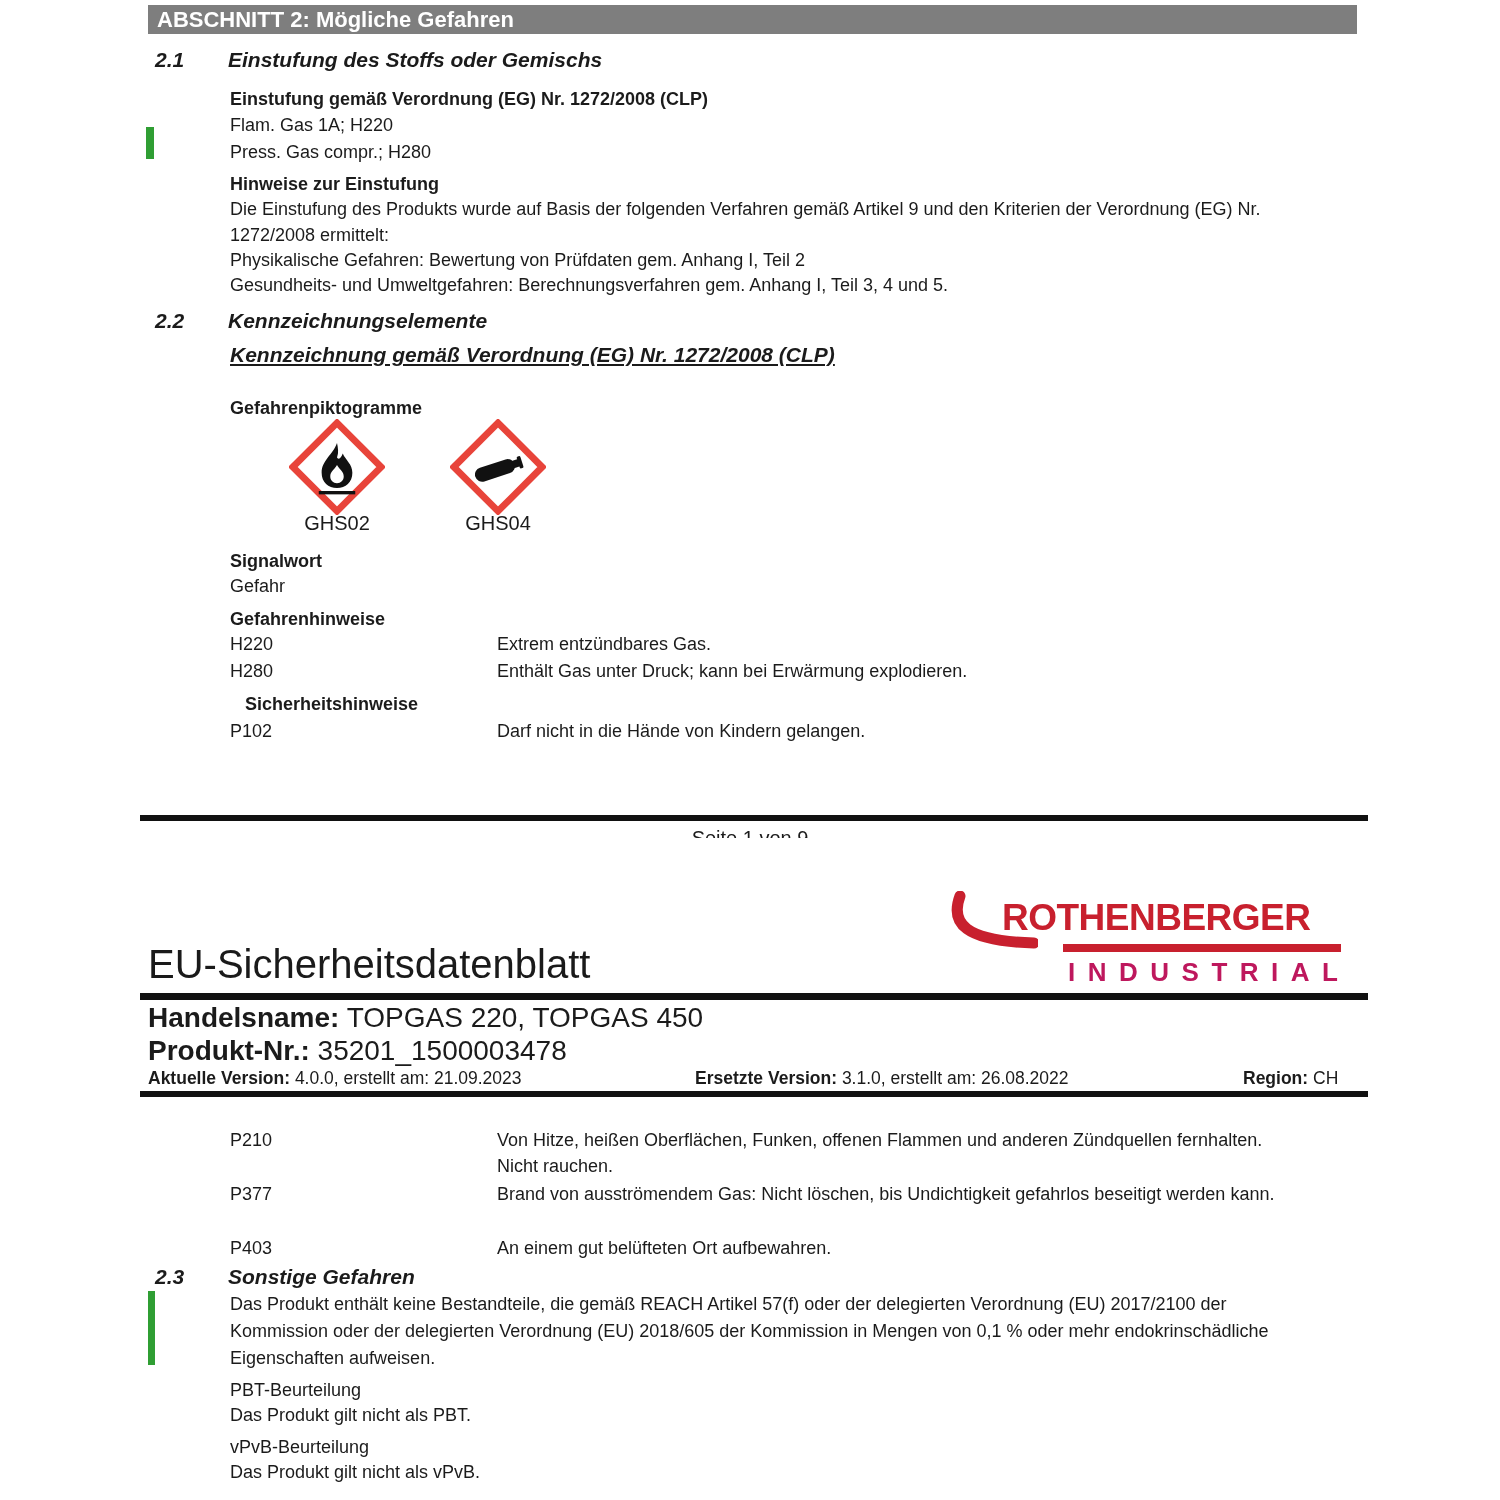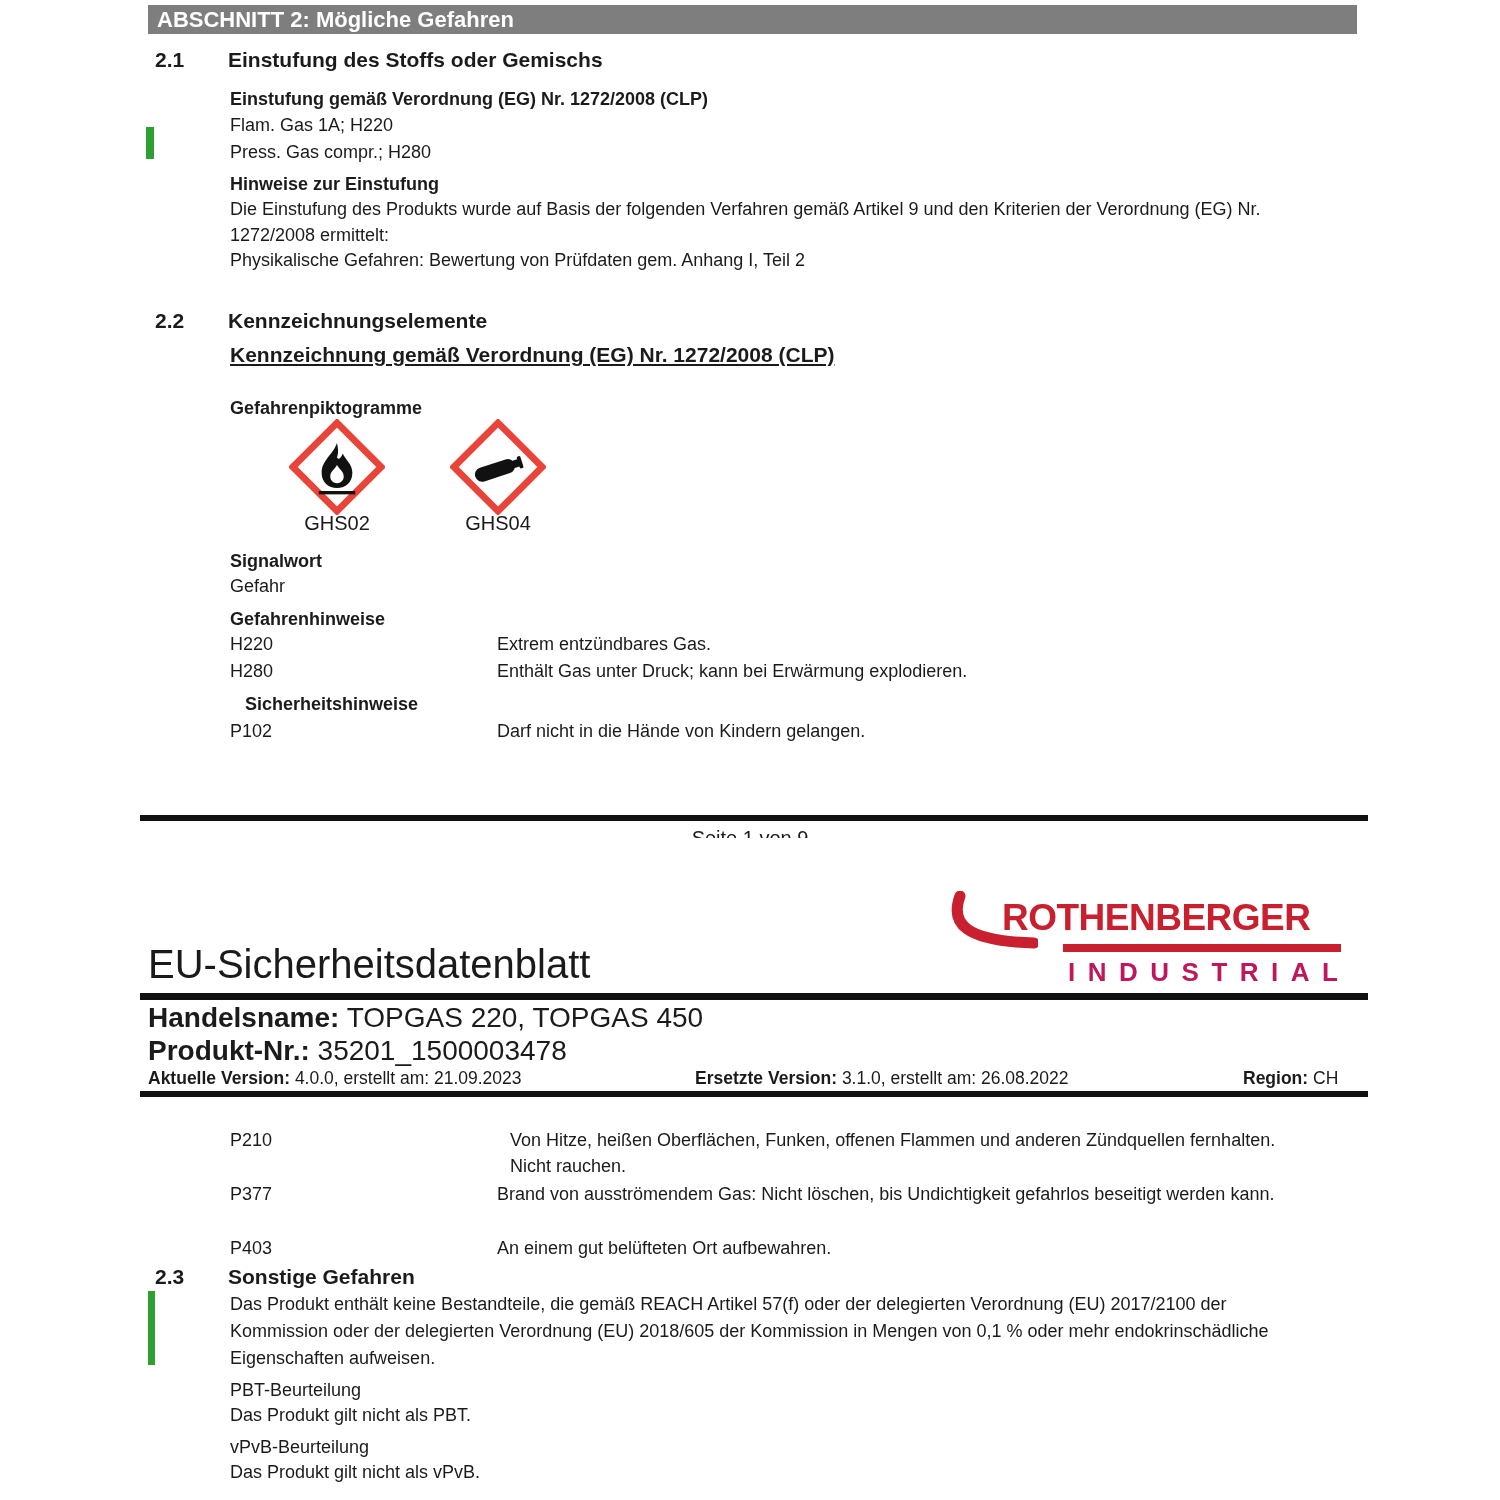--- a/index.html
+++ b/index.html
@@ -1,21 +1,21 @@
 <!DOCTYPE html>
 <html><head>
 <meta charset="utf-8">
 <style>
   html,body{margin:0;padding:0;background:#ffffff;}
   .canvas{position:relative;width:1500px;height:1500px;background:#ffffff;overflow:hidden;
           font-family:"Liberation Sans","DejaVu Sans",sans-serif;color:#1b1b1b;}
   .abs{position:absolute;}
   .b{font-weight:bold;}
   .t20{font-size:18px;line-height:26px;}
-  .t21{font-size:21px;line-height:27px;}
+  .t21{font-size:21px;line-height:27px;font-style:italic;}
   .t17{font-size:17.5px;line-height:22px;}
   .t24{font-size:28px;line-height:30px;}
   .secbar{left:148px;top:5px;width:1209px;height:29px;background:#7e7e7e;color:#ffffff;
           font-size:22px;font-weight:bold;line-height:29px;padding-left:9px;box-sizing:border-box;}
   .rule{background:#111111;}
   .greenbar{background:#2f9e33;}
   .hazrow{display:flex;}
   .hazrow .code{width:267px;flex:0 0 267px;}
   .hazrow .desc{width:810px;}
   .underl{text-decoration:underline;}
@@ -39,20 +39,21 @@
 
   <div class="abs t20 b" style="left:230px;top:86px;">Einstufung gemäß Verordnung (EG) Nr. 1272/2008 (CLP)</div>
   <div class="abs t20" style="left:230px;top:112px;">Flam. Gas 1A; H220</div>
 
   <div class="abs greenbar" style="left:146px;top:127px;width:8px;height:32px;"></div>
   <div class="abs t20" style="left:230px;top:139px;">Press. Gas compr.; H280</div>
 
   <div class="abs t20 b" style="left:230px;top:171px;">Hinweise zur Einstufung</div>
   <div class="abs t20" style="left:230px;top:196px;width:1035px;">Die Einstufung des Produkts wurde auf Basis der folgenden Verfahren gemäß Artikel 9 und den Kriterien der Verordnung (EG) Nr. 1272/2008 ermittelt:</div>
   <div class="abs t20" style="left:230px;top:247px;">Physikalische Gefahren: Bewertung von Prüfdaten gem. Anhang I, Teil 2</div>
+  <div class="abs t20" style="left:230px;top:272px;">Gesundheits- und Umweltgefahren: Berechnungsverfahren gem. Anhang I, Teil 3, 4 und 5.</div>
 
   <div class="abs t21 b" style="left:155px;top:307px;">2.2</div>
   <div class="abs t21 b" style="left:228px;top:307px;">Kennzeichnungselemente</div>
 
   <div class="abs t21 b underl" style="left:230px;top:341px;">Kennzeichnung gemäß Verordnung (EG) Nr. 1272/2008 (CLP)</div>
 
   <div class="abs t20 b" style="left:230px;top:395px;">Gefahrenpiktogramme</div>
 
   <div class="abs" style="left:289px;top:419px;width:96px;height:96px;">
     <span>
@@ -130,21 +131,21 @@
   <div class="abs t17" style="left:695px;top:1067px;">
     <span class="b">Ersetzte Version:</span>
     <span>3.1.0, erstellt am: 26.08.2022</span>
   </div>
   <div class="abs t17" style="left:1243px;top:1067px;">
     <span class="b">Region:</span>
     <span>CH</span>
   </div>
   <div class="abs rule" style="left:140px;top:1091px;width:1228px;height:6px;"></div>
 
-  <div class="abs t20 hazrow" style="left:230px;top:1127px;gap:13px;">
+  <div class="abs t20 hazrow" style="left:230px;top:1127px;">
     <div class="code">P210</div>
     <div class="desc" style="width:805px;">Von Hitze, heißen Oberflächen, Funken, offenen Flammen und anderen Zündquellen fernhalten. Nicht rauchen.</div>
   </div>
   <div class="abs t20 hazrow" style="left:230px;top:1181px;">
     <div class="code">P377</div>
     <div class="desc" style="width:805px;">Brand von ausströmendem Gas: Nicht löschen, bis Undichtigkeit gefahrlos beseitigt werden kann.</div>
   </div>
   <div class="abs t20 hazrow" style="left:230px;top:1235px;">
     <div class="code">P403</div>
     <div class="desc" style="width:805px;">An einem gut belüfteten Ort aufbewahren.</div>

